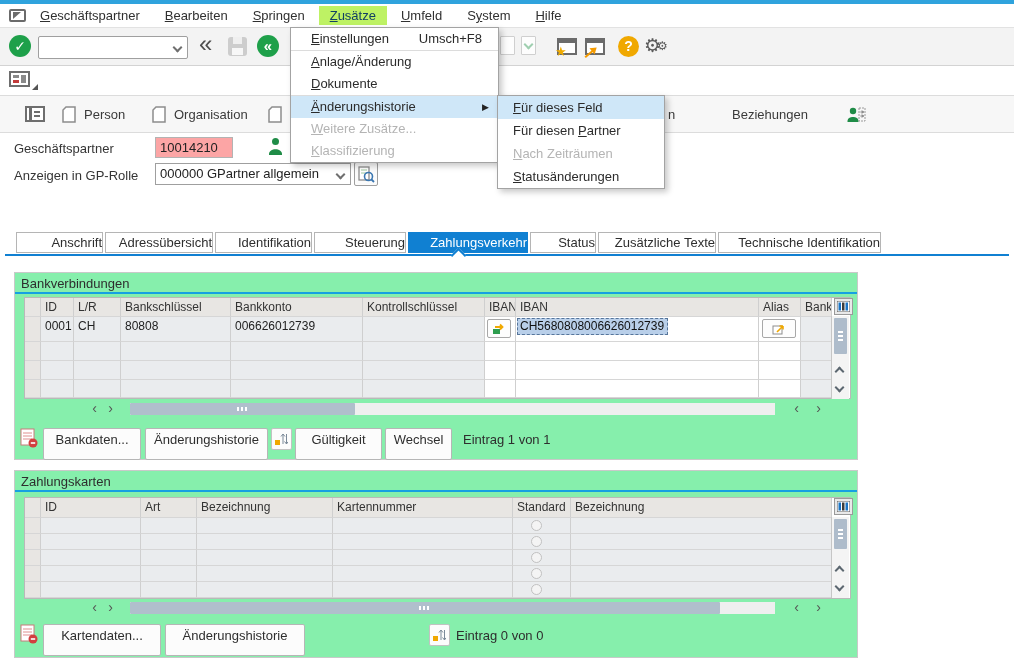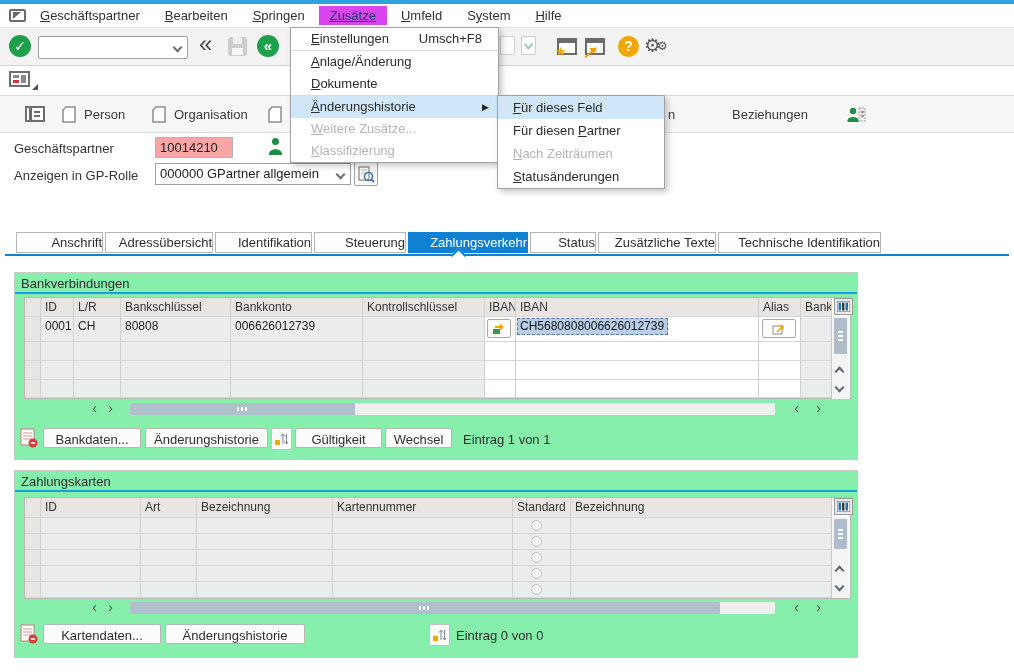--- a/index.html
+++ b/index.html
@@ -7,21 +7,21 @@
   body { font-family: "Liberation Sans", "DejaVu Sans", sans-serif; }
   #app { position:relative; width:1014px; height:672px; background:#fff; overflow:hidden; font-size:13px; color:#333; }
 
   
   .top-strip { position:absolute; left:0; top:0; width:1014px; height:4px; background:#2fa3dd; }
   .menubar { position:absolute; left:0; top:4px; width:1014px; height:24px; background:#fff; border-bottom:1px solid #e2e2e2; display:flex; align-items:center; }
   .mb-screen-icon { width:17px; height:13px; border:2px solid #6b6b6b; border-radius:2px; margin-left:9px; position:relative; background:#fff; }
   .mb-screen-icon:after { content:""; position:absolute; left:2px; top:1px; width:0; height:0; border-top:7px solid #6b6b6b; border-right:8px solid transparent; }
   .mb-item { padding:2px 11px; margin-left:3px; cursor:default; white-space:nowrap; color:#303030; }
   .mb-item:first-of-type { margin-left:14px; }
-  .mb-item.active { background:#d946ef; color:#123f63;text-decoration:underline; }
+  .mb-item.active { background:#bef264; color:#123f63; }
   .mb-item u, .menu-item u, .submenu-item u { text-decoration:underline; }
 
   
   .toolbar { position:absolute; left:0; top:28px; width:1014px; height:38px; background:#f3f3f3; border-bottom:1px solid #d3d3d3; }
   .circle-btn { position:absolute; width:22px; height:22px; border-radius:50%; background:#1ea04a; color:#fff; text-align:center; line-height:22px; font-size:14px; font-weight:bold; }
   .btn-enter { left:9px; top:7px; }
   .btn-back-green { left:257px; top:7px; font-size:15px; }
   .cmd-field { position:absolute; left:38px; top:8px; width:150px; height:23px; background:#fff; border:1px solid #9f9f9f; border-radius:2px; }
   .cmd-field .chevdown { position:absolute; right:6px; top:7px; }
   .chevdown { display:inline-block; width:7px; height:7px; border-right:2px solid #6f6f6f; border-bottom:2px solid #6f6f6f; transform:rotate(45deg); }
@@ -103,21 +103,21 @@
   .chev.up { transform:rotate(-135deg); }
   .chev.down { transform:rotate(45deg); }
   .vs-arrow { position:absolute; left:4px; }
 
   .hscroll { position:absolute; left:9px; height:15px; }
   .hs-btn { position:absolute; top:0; width:15px; height:14px; text-align:center; line-height:13px; color:#555; font-size:14px; }
   .hs-track { position:absolute; top:1px; height:12px; background:#efefef; }
   .hs-thumb { position:absolute; top:0; height:12px; background:#b0bfcc; border-radius:1px; }
   .hs-thumb:after { content:""; position:absolute; top:4px; left:50%; margin-left:-6px; width:2px; height:4px; background:#fff; box-shadow:4px 0 0 #fff, 8px 0 0 #fff; }
 
-  .gb-footer-btn { position:absolute; height:20px; background:#fcfcfc; border:1px solid #b6b6b6; border-radius:2px; font-size:13px; color:#2e2e2e; text-align:center; line-height:21px; }
+  .gb-footer-btn { position:absolute; height:32px; background:#fcfcfc; border:1px solid #b6b6b6; border-radius:2px; font-size:13px; color:#2e2e2e; text-align:center; line-height:21px; }
   .entry-info { position:absolute; font-size:13px; color:#2e2e2e; }
   .icon-box { position:absolute; width:21px; height:22px; background:#fcfcfc; border:1px solid #c2c2c2; border-radius:2px; display:flex; align-items:center; justify-content:center; }
 
   .radio { display:inline-block; width:11px; height:11px; border:1px solid #c1c1c1; border-radius:50%; background:#f4f4f4; margin:2px 0 0 18px; }
 
   
   .menu-panel { position:absolute; left:290px; top:27px; width:209px; background:#fff; border:1px solid #a3a3a3; box-shadow:3px 3px 6px rgba(0,0,0,.22); z-index:40; }
   .menu-item { position:relative; height:22px; line-height:22px; padding-left:20px; color:#2b2b2b; white-space:nowrap; }
   .menu-item.hl { background:#cfe7f8; }
   .menu-item.disabled { color:#b4b4b4; }

